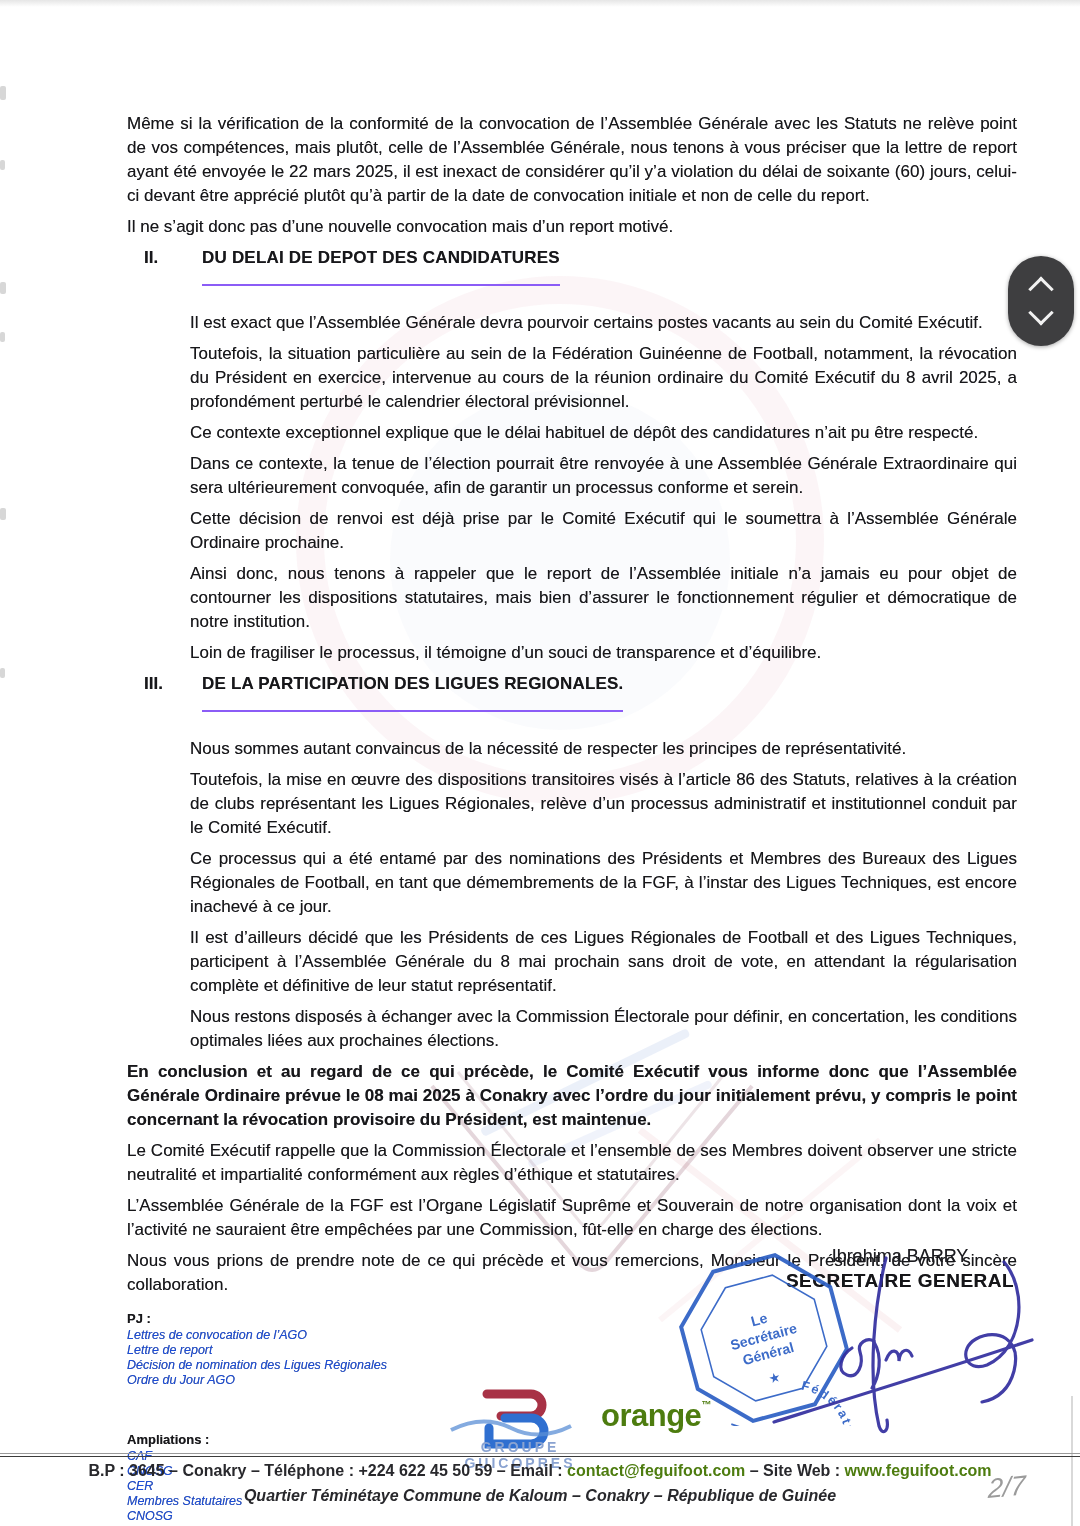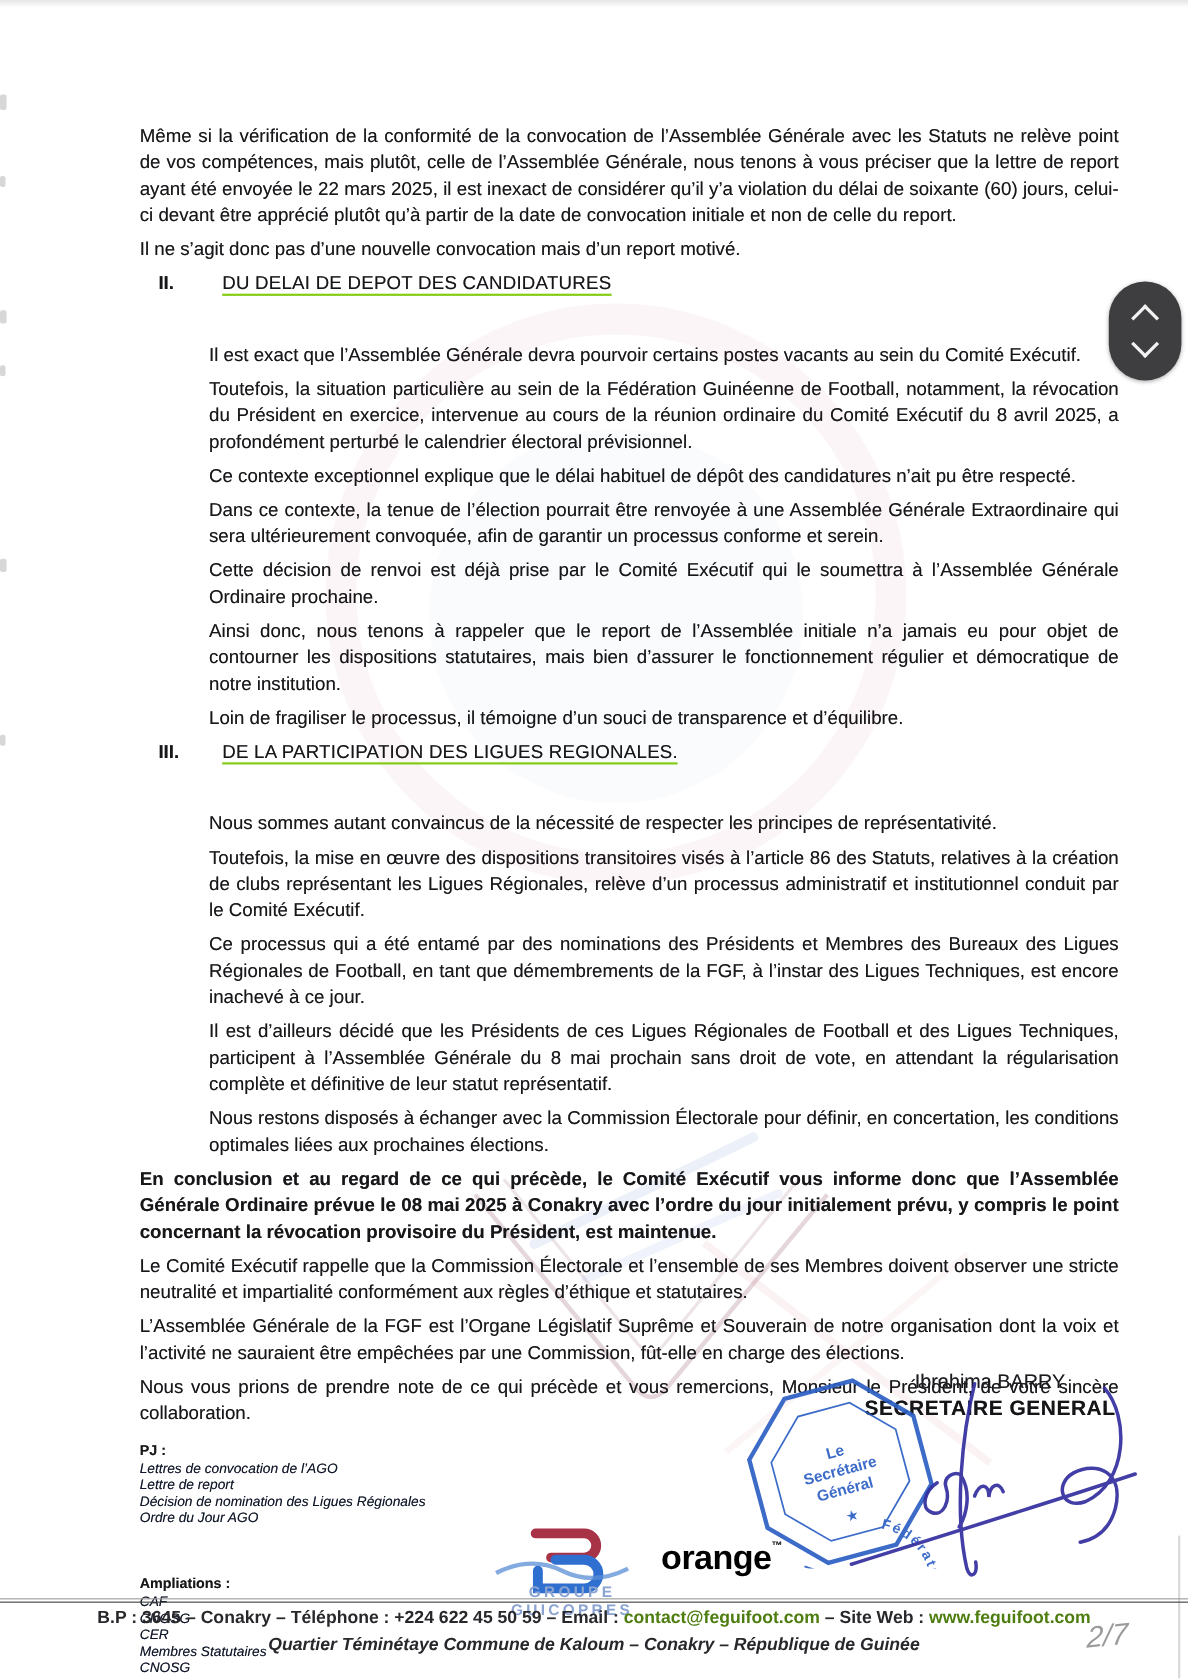--- a/index.html
+++ b/index.html
@@ -17,44 +17,44 @@
   
   .wm{position:absolute;left:0;top:0;width:1080px;height:1526px;pointer-events:none;}
 
   
   .doc{position:absolute;left:127px;top:112px;width:890px;
     font-size:17px;line-height:24px;text-align:justify;
     text-shadow:0 0 .5px rgba(20,20,25,.55);}
   .doc p{margin:0 0 7px 0;}
   .sec-head{position:relative;padding-left:63px;margin:5px 0 2px 12px;}
   .numeral{position:absolute;left:5px;top:0;font-weight:bold;}
-  .sec-title{font-weight:normal;letter-spacing:.2px;border-bottom:2px solid #84cc16;padding-bottom:0px;}
+  .sec-title{font-weight:bold;letter-spacing:.2px;border-bottom:2px solid #8b5cf6;padding-bottom:17px;}
   .sec-body{padding-left:63px;margin-top:41px;}
   .bold-para{font-weight:bold;}
 
   .pj{margin-top:14px;font-size:12.5px;line-height:15px;text-align:left;}
   .pj-label{font-weight:bold;font-size:13px;margin-bottom:2px;}
-  .pj-item{font-style:italic;color:#0f172a;}
+  .pj-item{font-style:italic;color:#1d4ed8;}
   .amp{margin-top:44px;font-size:12.5px;line-height:15px;text-align:left;}
 
   
   .sig-name{position:absolute;left:760px;top:1246px;width:280px;text-align:center;
     font-size:18px;color:#1c1c20;text-shadow:0 0 .5px rgba(20,20,25,.5);}
   .sig-title{position:absolute;left:745px;top:1270px;width:310px;text-align:center;
     font-size:19px;font-weight:bold;letter-spacing:.5px;color:#151518;
     text-shadow:0 0 .6px rgba(20,20,25,.6);}
   .stamp{position:absolute;left:676px;top:1250px;width:176px;height:176px;opacity:.92;}
   .sig-ink{position:absolute;left:768px;top:1252px;width:272px;height:186px;}
 
   
   .guico{position:absolute;left:443px;top:1386px;width:150px;height:66px;}
   .guico-caption{position:absolute;left:425px;top:1439px;width:190px;text-align:center;
     font-size:14px;letter-spacing:3px;color:#8aa3d1;font-weight:bold;}
   .orange-logo{position:absolute;left:601px;top:1398px;font-weight:bold;font-size:31px;
-    color:#000000;letter-spacing:-.5px;}
+    color:#4d7c0f;letter-spacing:-.5px;}
   .orange-logo sup{font-size:10px;letter-spacing:0;vertical-align:18px;}
 
   
   .footer-rule{position:absolute;left:0;top:1453px;width:1080px;height:0;
     border-top:1px solid #9a9a9a;box-shadow:0 3px 0 #3c3c3c;}
   .footer-line1{position:absolute;left:0;top:1462px;width:1080px;text-align:center;
     font-size:16px;font-weight:600;color:#28282c;}
   .footer-line2{position:absolute;left:0;top:1487px;width:1080px;text-align:center;
     font-size:16px;font-weight:600;color:#28282c;font-style:italic;}
   .flink{color:#4d7c0f;}

